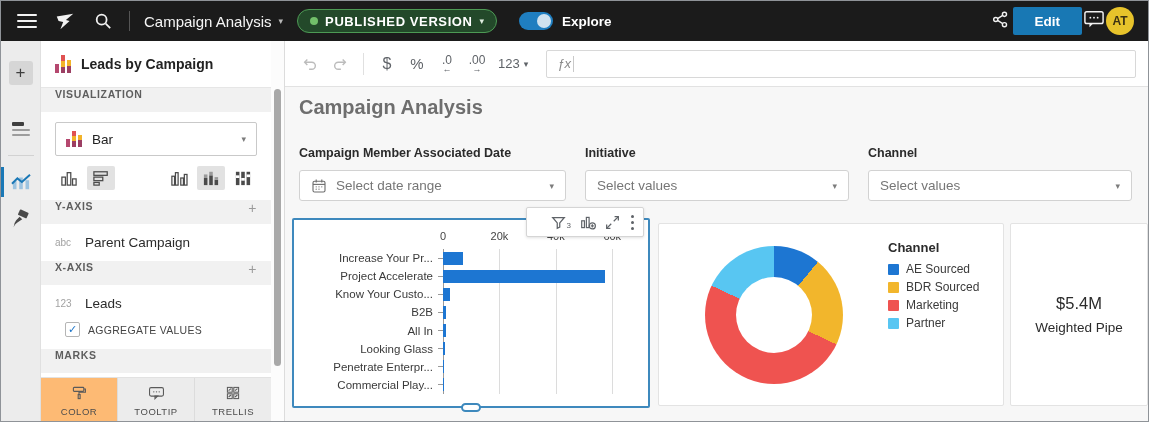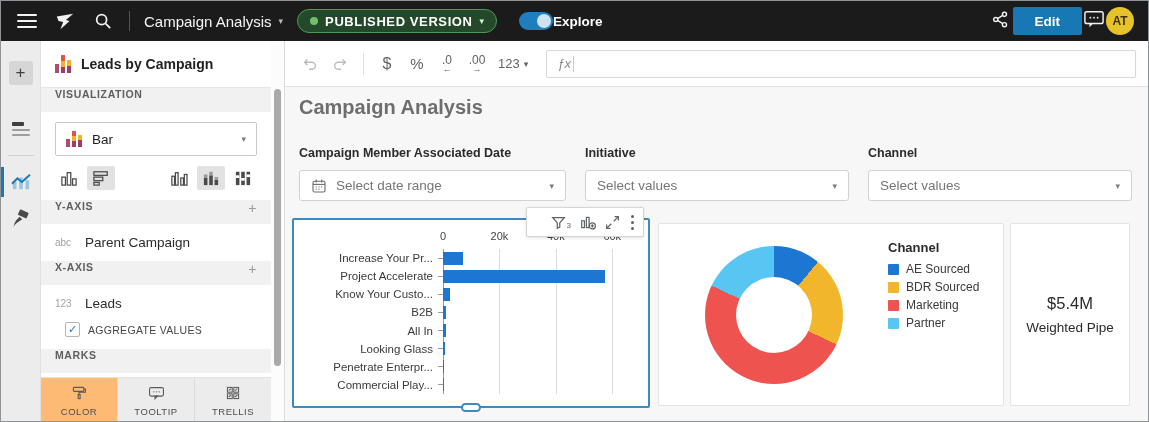--- a/index.html
+++ b/index.html
@@ -15,21 +15,21 @@
              color:#f2f2f2; cursor:pointer; flex:0 0 auto; }
   .hamburger { display:flex; flex-direction:column; gap:4px; width:20px; }
   .hamburger span { height:2px; background:#f2f2f2; border-radius:1px; }
   .tb-divider { width:1px; height:20px; background:#555; }
   .doc-title { font-size:15px; color:#f5f5f5; display:flex; align-items:center; gap:7px; cursor:pointer; }
   .caret { font-size:9px; color:#b9b9b9; }
   .badge { display:flex; align-items:center; gap:7px; background:#23492a; border:1px solid #4d9a55;
            border-radius:12px; height:24px; padding:0 12px; cursor:pointer; }
   .badge-dot { width:8px; height:8px; border-radius:50%; background:#72bf6a; }
   .badge-label { font-size:13px; font-weight:bold; letter-spacing:.6px; color:#fff; }
-  .toggle-wrap { display:flex; align-items:center; margin-left:8px; }
+  .toggle-wrap { display:flex; align-items:center; gap:9px; margin-left:8px; }
   .toggle { width:34px; height:18px; border-radius:9px; background:#1f7ec0; position:relative; cursor:pointer; }
   .toggle .knob { position:absolute; right:2px; top:2px; width:14px; height:14px; border-radius:50%; background:#cfe2ef; }
   .toggle-label { font-size:13.5px; font-weight:bold; color:#fff; }
   .tb-right { margin-left:auto; display:flex; }
   .edit-btn { background:#1878b4; color:#fff; border:none; font-family:inherit; font-size:13.5px;
               font-weight:bold; padding:6px 22px; border-radius:2px; cursor:pointer; }
   .avatar { width:28px; height:28px; border-radius:50%; background:#e7c32b; color:#3c3213;
             font-size:12px; font-weight:bold; display:flex; align-items:center; justify-content:center; cursor:pointer; }
 
   
@@ -152,21 +152,21 @@
   .donut { position:absolute; left:46px; top:22px; width:138px; height:138px; border-radius:50%; }
   .donut::after { content:""; position:absolute; left:50%; top:50%; width:76px; height:76px;
                   transform:translate(-50%,-50%); border-radius:50%; background:#fff; }
   .legend { position:absolute; left:229px; top:16px; }
   .legend-title { font-size:13px; font-weight:bold; color:#2b2b2b; margin-bottom:7px; }
   .legend-item { display:flex; align-items:center; gap:7px; margin-bottom:4px; }
   .legend-swatch { width:11px; height:11px; border-radius:1px; flex:0 0 auto; }
   .legend-label { font-size:12px; color:#3a3a3a; }
 
   
-  .kpi-card { left:725px; top:136px; width:120px; height:183px; display:flex; flex-direction:column;
+  .kpi-card { left:725px; top:136px; width:138px; height:183px; display:flex; flex-direction:column;
               align-items:center; justify-content:center; gap:7px; }
   .kpi-value { font-size:16.5px; color:#2b2b2b; }
   .kpi-label { font-size:13.5px; color:#2b2b2b; }
 
   svg { display:block; }
 </style>
 </head>
 <body>
 
 <div class="window">

